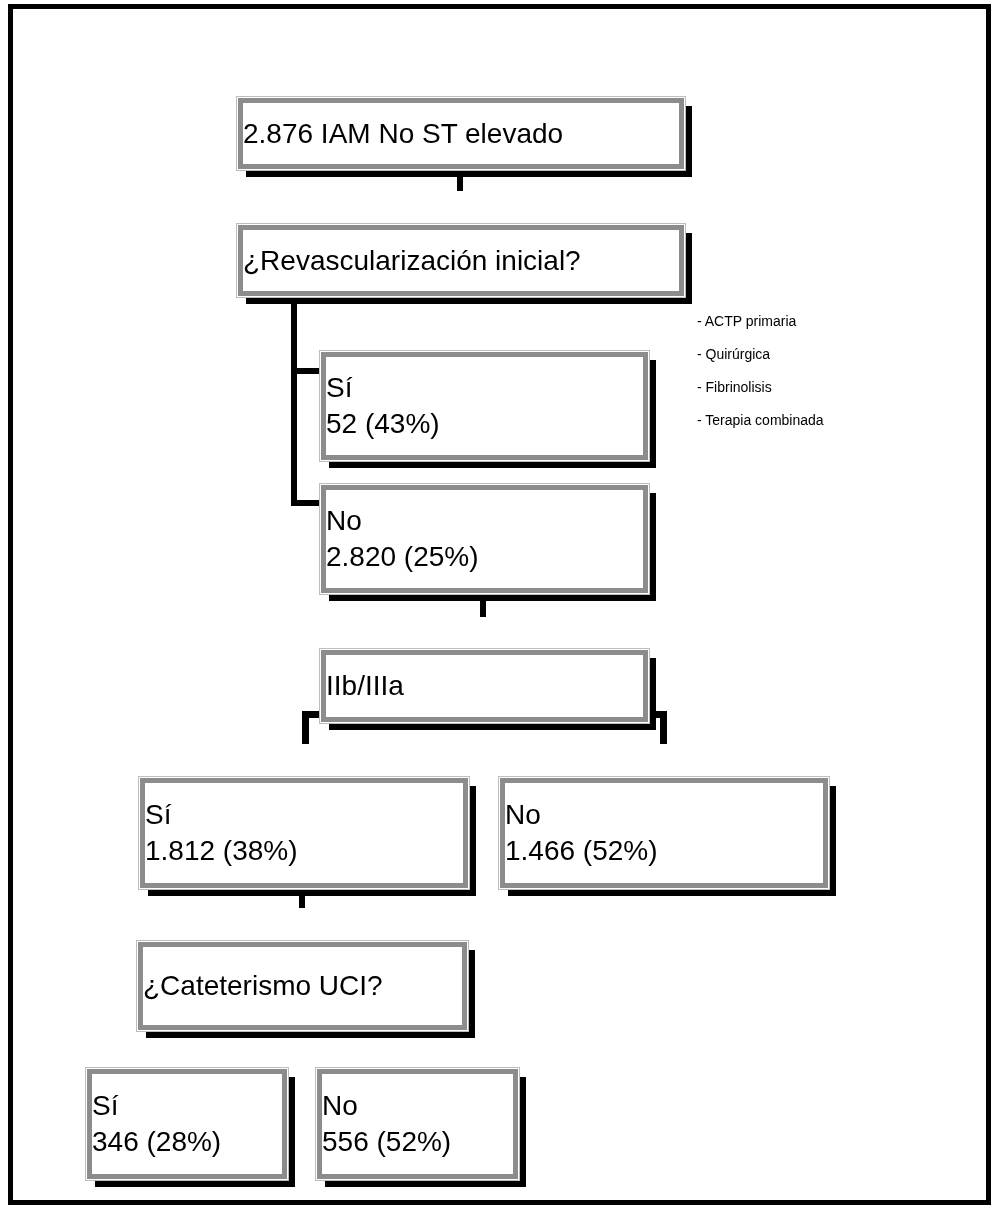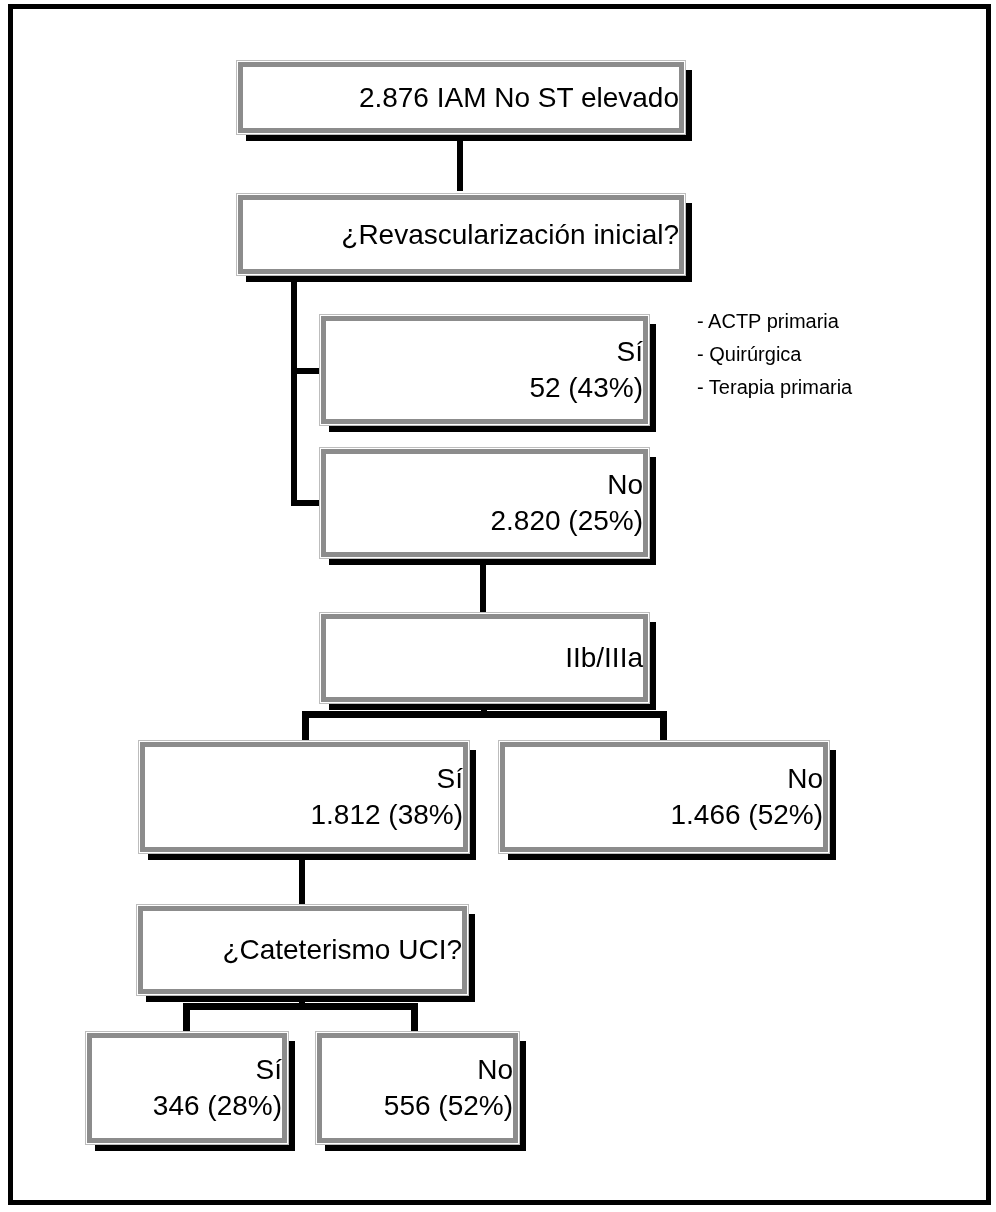--- a/index.html
+++ b/index.html
@@ -29,36 +29,37 @@
     position: absolute;
     box-sizing: border-box;
     background: #ffffff;
     border: 5px solid #8c8c8c;
     box-shadow:
       0 0 0 1px #ffffff,
       0 0 0 2px #bdbdbd,
       8px 8px 0 0 #000000;
     display: flex;
     flex-direction: column;
-    align-items: flex-end;
+    align-items: flex-start;
     justify-content: center;
     text-align: center;
     color: #000000;
     font-size: 28px;
     line-height: 36px;
+    margin-top: 36px;
   }
   .connector {
     position: absolute;
     background: #000000;
   }
   .annotations {
     position: absolute;
     left: 697px;
     top: 305px;
-    font-size: 20px;
+    font-size: 14px;
     line-height: 33px;
     color: #000000;
     white-space: nowrap;
   }
 </style>
 </head>
 <body>
 
 <div class="canvas">
 
@@ -76,41 +77,42 @@
   <div class="connector" style="left:299px; top:852px; width:6px;  height:56px;"></div>
   <div class="connector" style="left:299px; top:976px; width:6px;  height:32px;"></div>
   <div class="connector" style="left:183px; top:1003px;width:235px;height:7px;"></div>
   <div class="connector" style="left:183px; top:1003px;width:7px;  height:31px;"></div>
   <div class="connector" style="left:411px; top:1003px;width:7px;  height:31px;"></div>
 
   <div class="node" style="left:238px; top:62px; width:446px; height:71px;">
     <span>2.876 IAM No ST elevado</span>
   </div>
 
-  <div class="node" style="left:238px; top:195px; width:446px; height:79px;">
+  <div class="node" style="left:238px; top:189px; width:446px; height:71px;">
     <span>¿Revascularización inicial?</span>
   </div>
 
   <div class="node" style="left:321px; top:316px; width:327px; height:108px;">
     <span>Sí</span>
     <span>52 (43%)</span>
   </div>
 
   <div class="annotations">
     <div>- ACTP primaria</div>
     <div>- Quirúrgica</div>
-    <div>- Terapia primaria</div>
+    <div>- Fibrinolisis</div>
+    <div>- Terapia combinada</div>
   </div>
 
   <div class="node" style="left:321px; top:449px; width:327px; height:108px;">
     <span>No</span>
     <span>2.820 (25%)</span>
   </div>
 
-  <div class="node" style="left:321px; top:614px; width:327px; height:88px;">
+  <div class="node" style="left:321px; top:614px; width:327px; height:72px;">
     <span>IIb/IIIa</span>
   </div>
 
   <div class="node" style="left:140px; top:742px; width:328px; height:110px;">
     <span>Sí</span>
     <span>1.812 (38%)</span>
   </div>
 
   <div class="node" style="left:500px; top:742px; width:328px; height:110px;">
     <span>No</span>

